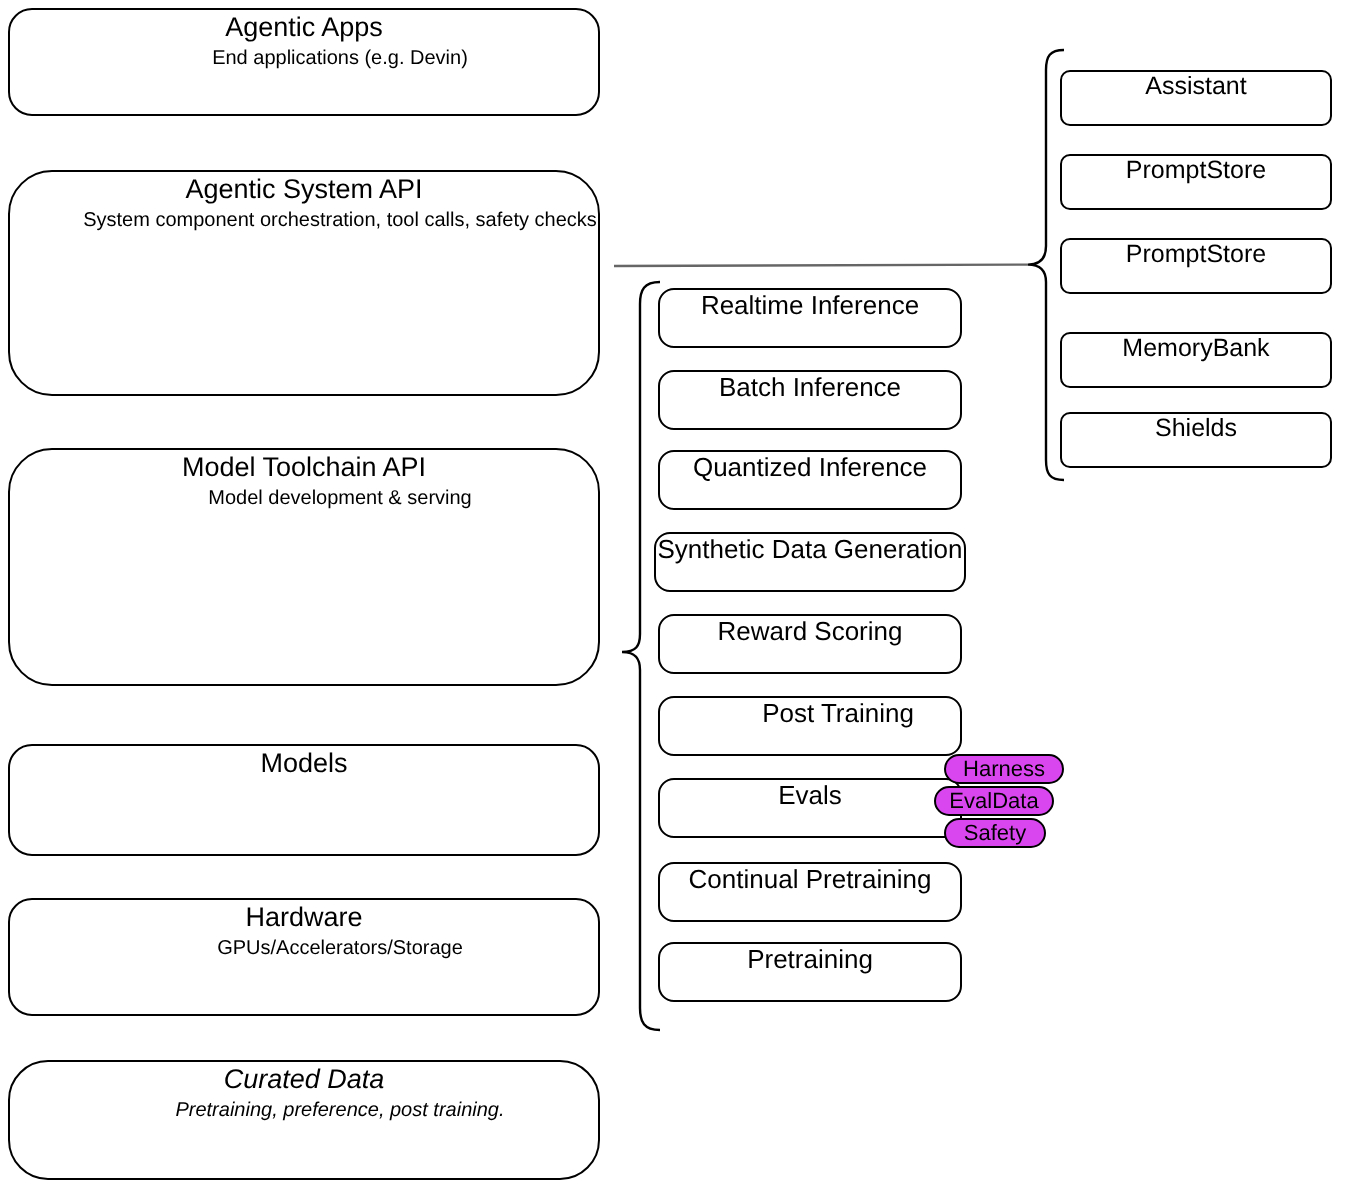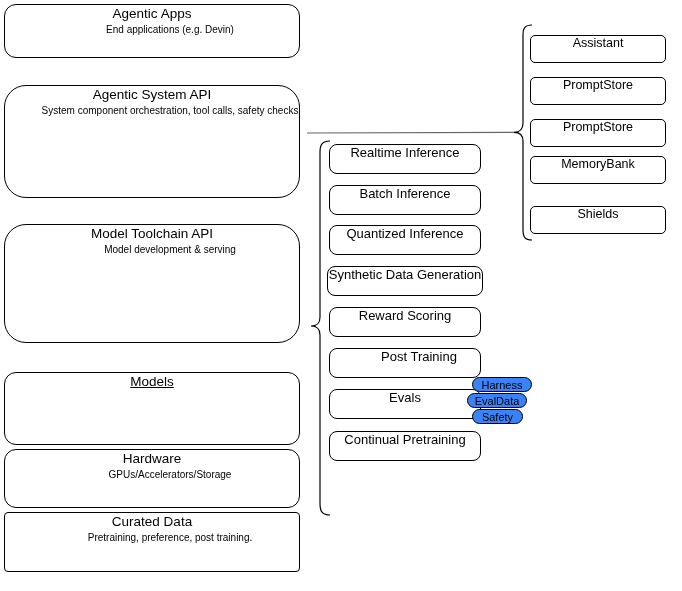--- a/index.html
+++ b/index.html
@@ -51,21 +51,21 @@
   .right-box {
     left: 530px;
     width: 136px;
     height: 28px;
     border-radius: 5px;
     font-size: 12.5px;
     white-space: nowrap;
   }
   .pill {
     position: absolute;
-    background: #3b82f6;
+    background: #d946ef;
     border: 1.1px solid #000000;
     box-sizing: border-box;
     border-radius: 8px;
     height: 15px;
     display: flex;
     align-items: center;
     justify-content: center;
     font-size: 11px;
     white-space: nowrap;
     z-index: 3;
@@ -95,28 +95,28 @@
     <div class="subtitle">End applications (e.g. Devin)</div>
   </div>
   <div class="node stack-box" style="top:85px;height:113px;border-radius:22px;">
     <div class="title">Agentic System API</div>
     <div class="subtitle">System component orchestration, tool calls, safety checks</div>
   </div>
   <div class="node stack-box" style="top:224px;height:119px;border-radius:22px;">
     <div class="title">Model Toolchain API</div>
     <div class="subtitle">Model development &amp; serving</div>
   </div>
-  <div class="node stack-box" style="top:372px;height:73px;border-radius:12px;text-decoration:underline;">
+  <div class="node stack-box" style="top:372px;height:56px;border-radius:12px;">
     <div class="title">Models</div>
   </div>
   <div class="node stack-box" style="top:449px;height:59px;border-radius:12px;">
     <div class="title">Hardware</div>
     <div class="subtitle">GPUs/Accelerators/Storage</div>
   </div>
-  <div class="node stack-box" style="top:512px;height:60px;border-radius:4px;">
+  <div class="node stack-box" style="top:530px;height:60px;border-radius:20px;font-style:italic;">
     <div class="title">Curated Data</div>
     <div class="subtitle">Pretraining, preference, post training.</div>
   </div>
 
   <div class="node mid-box" style="top:144px;">
     <span>Realtime Inference</span>
   </div>
   <div class="node mid-box" style="top:185px;">
     <span>Batch Inference</span>
   </div>
@@ -131,40 +131,43 @@
   </div>
   <div class="node mid-box" style="top:348px;padding-left:28px;">
     <span>Post Training</span>
   </div>
   <div class="node mid-box" style="top:389px;">
     <span>Evals</span>
   </div>
   <div class="node mid-box" style="top:431px;">
     <span>Continual Pretraining</span>
   </div>
+  <div class="node mid-box" style="top:471px;">
+    <span>Pretraining</span>
+  </div>
 
   <div class="pill" style="left:472px;top:377px;width:60px;">
     <span>Harness</span>
   </div>
   <div class="pill" style="left:467px;top:393px;width:60px;">
     <span>EvalData</span>
   </div>
   <div class="pill" style="left:472px;top:409px;width:51px;">
     <span>Safety</span>
   </div>
 
   <div class="node right-box" style="top:35px;">
     <span>Assistant</span>
   </div>
   <div class="node right-box" style="top:77px;">
     <span>PromptStore</span>
   </div>
   <div class="node right-box" style="top:119px;">
     <span>PromptStore</span>
   </div>
-  <div class="node right-box" style="top:156px;">
+  <div class="node right-box" style="top:166px;">
     <span>MemoryBank</span>
   </div>
   <div class="node right-box" style="top:206px;">
     <span>Shields</span>
   </div>
 
 </div>
 
 </body></html>

